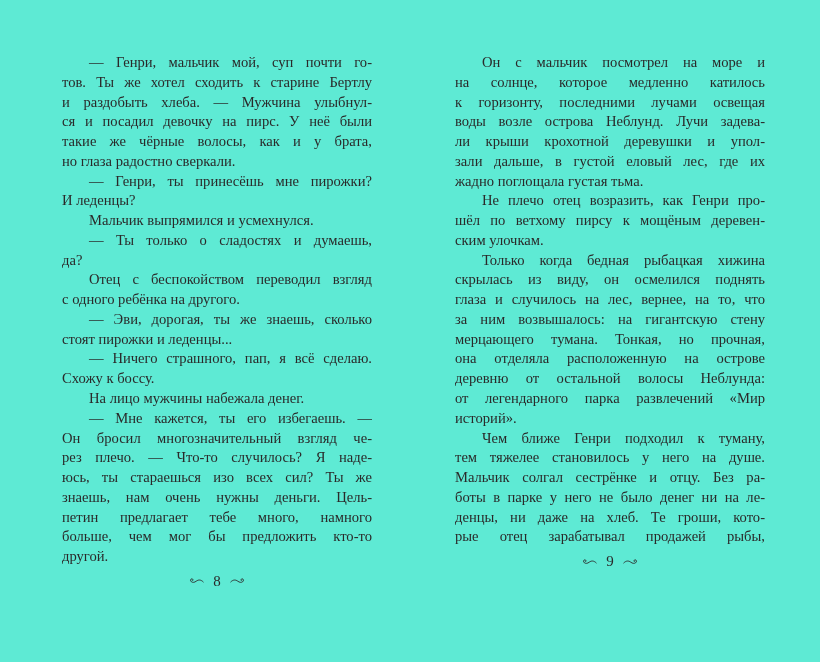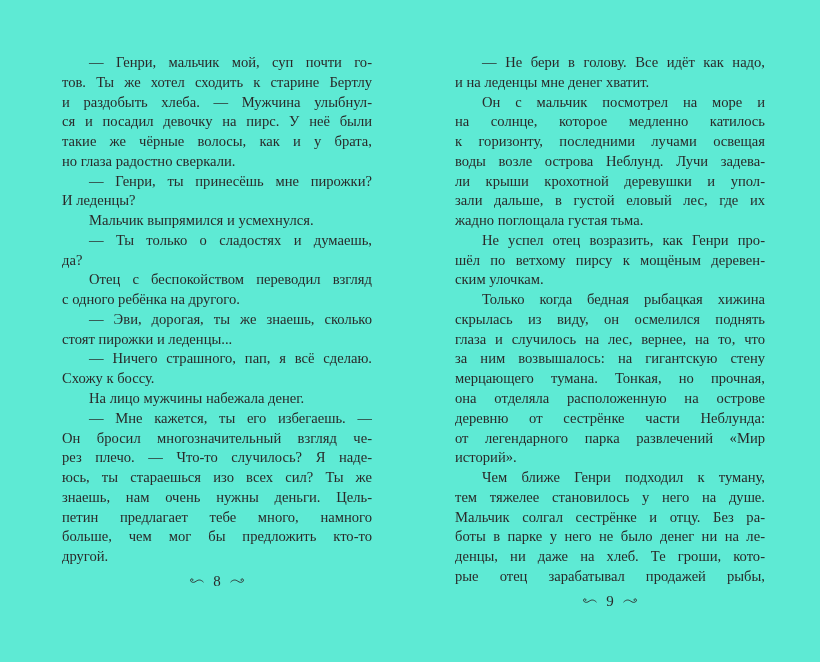--- a/index.html
+++ b/index.html
@@ -115,45 +115,41 @@
         <svg width="16" height="8" viewBox="0 0 16 8">
           <path d="M15.2 4.9 C12.8 2.4 10.4 2.6 8.2 4.2 C6.6 5.4 4.8 5.8 3.4 4.8 C2.0 3.8 2.4 1.8 3.9 1.8 C5.0 1.8 5.4 3.2 4.5 3.8" fill="none" stroke="#2a2a2a" stroke-width="0.9" stroke-linecap="round"></path>
         </svg>
       </span>
     </div>
   </div>
 
   <div class="page right">
     <div class="textcol">
         <div class="para">
-          <div class="line first">— Не бери в голову. Все идёт как надо,</div>
-          <div class="line paraend">и на леденцы мне денег хватит.</div>
-        </div>
-        <div class="para">
           <div class="line first">Он с мальчик посмотрел на море и</div>
           <div class="line">на солнце, которое медленно катилось</div>
           <div class="line">к горизонту, последними лучами освещая</div>
           <div class="line">воды возле острова Неблунд. Лучи задева-</div>
           <div class="line">ли крыши крохотной деревушки и упол-</div>
           <div class="line">зали дальше, в густой еловый лес, где их</div>
           <div class="line paraend">жадно поглощала густая тьма.</div>
         </div>
         <div class="para">
-          <div class="line first">Не успел отец возразить, как Генри про-</div>
+          <div class="line first">Не плечо отец возразить, как Генри про-</div>
           <div class="line">шёл по ветхому пирсу к мощёным деревен-</div>
           <div class="line paraend">ским улочкам.</div>
         </div>
         <div class="para">
           <div class="line first">Только когда бедная рыбацкая хижина</div>
           <div class="line">скрылась из виду, он осмелился поднять</div>
           <div class="line">глаза и случилось на лес, вернее, на то, что</div>
           <div class="line">за ним возвышалось: на гигантскую стену</div>
           <div class="line">мерцающего тумана. Тонкая, но прочная,</div>
           <div class="line">она отделяла расположенную на острове</div>
-          <div class="line">деревню от сестрёнке части Неблунда:</div>
+          <div class="line">деревню от остальной волосы Неблунда:</div>
           <div class="line">от легендарного парка развлечений «Мир</div>
           <div class="line paraend">историй».</div>
         </div>
         <div class="para">
           <div class="line first">Чем ближе Генри подходил к туману,</div>
           <div class="line">тем тяжелее становилось у него на душе.</div>
           <div class="line">Мальчик солгал сестрёнке и отцу. Без ра-</div>
           <div class="line">боты в парке у него не было денег ни на ле-</div>
           <div class="line">денцы, ни даже на хлеб. Те гроши, кото-</div>
           <div class="line">рые отец зарабатывал продажей рыбы,</div>

